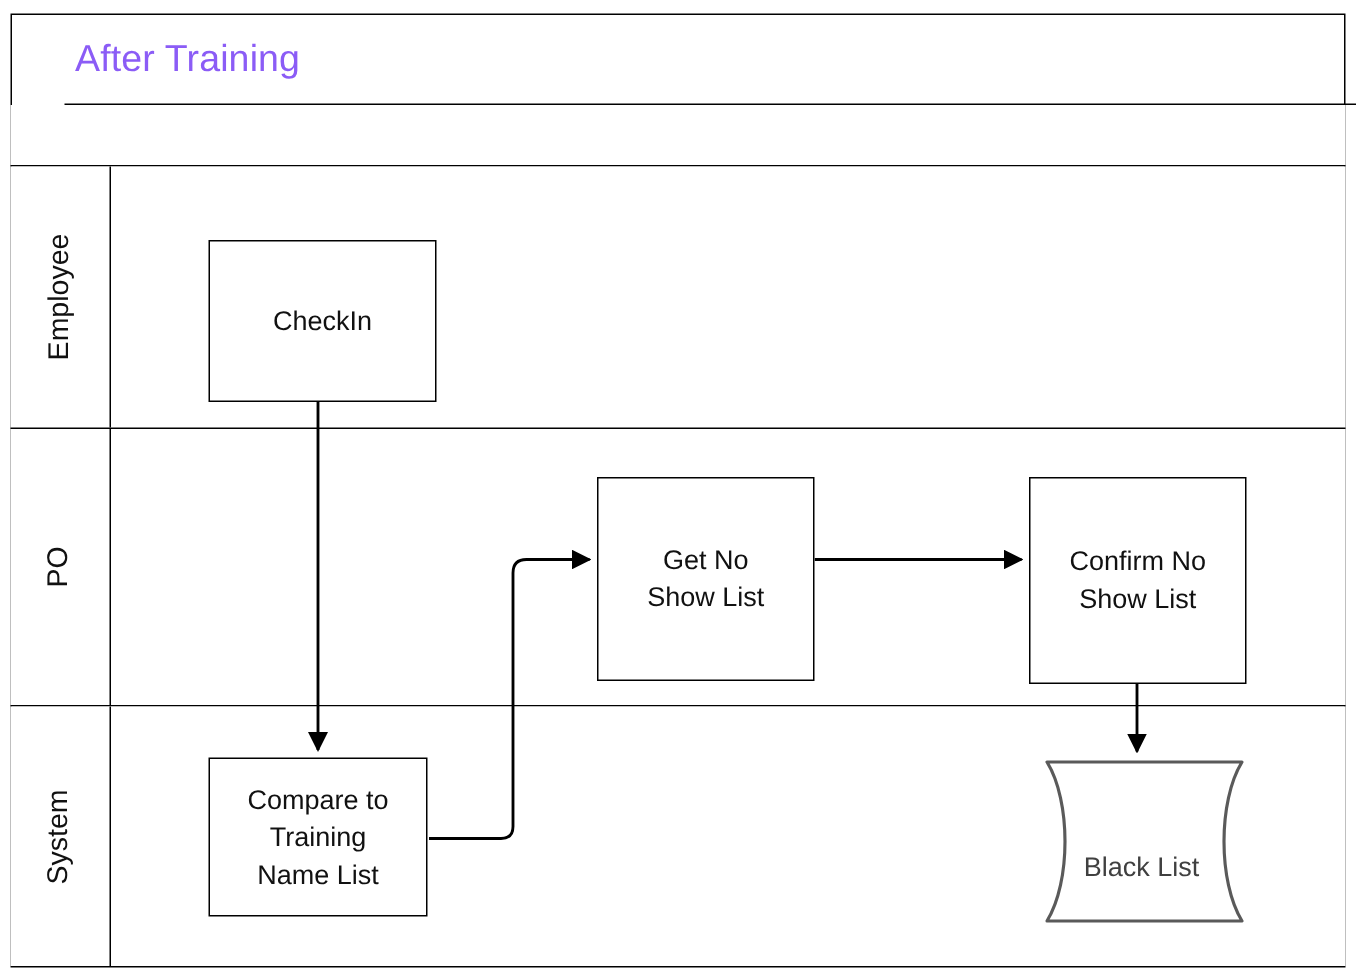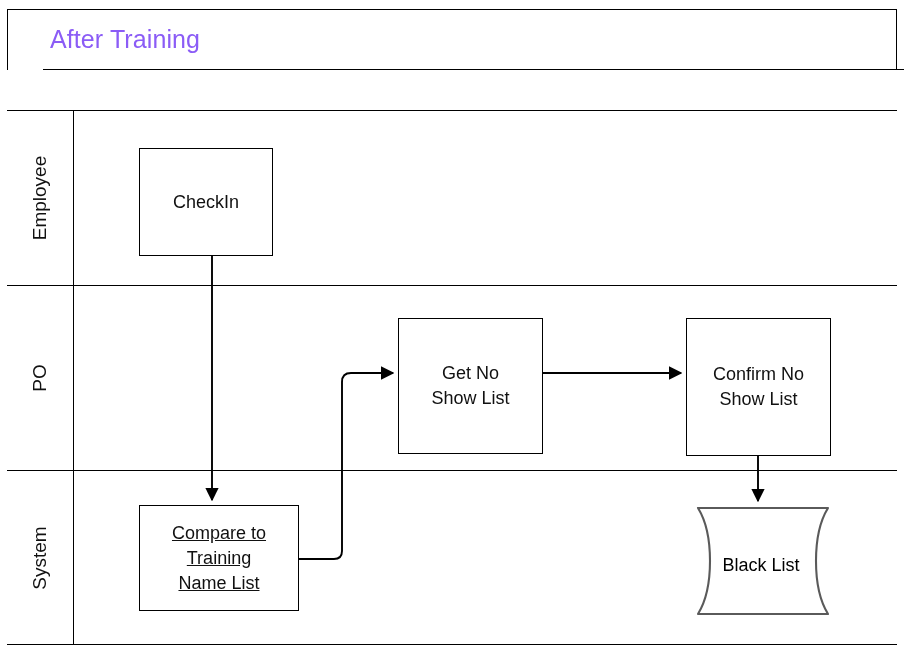--- a/index.html
+++ b/index.html
@@ -98,28 +98,28 @@
     padding: 0 6px;
     white-space: pre-line;
   }
   .datastore {
     position: absolute;
     z-index: 3;
   }
   .datastore .ds-label {
     position: absolute;
     left: 0;
-    top: 4px;
+    top: 17px;
     width: 100%;
     height: 100%;
     display: flex;
     align-items: center;
     justify-content: center;
     font-size: 18px;
-    color: #000000;
+    color: #404040;
   }
   svg.edges {
     position: absolute;
     left: 0;
     top: 0;
     width: 904px;
     height: 652px;
     z-index: 2;
     pointer-events: none;
   }
@@ -164,35 +164,35 @@
 
     <path d="M 212 256 L 212 500" fill="none" stroke="#000000" stroke-width="1.9" marker-end="url(#arrow-black)"></path>
 
     <path d="M 286 559 L 334 559 Q 342 559 342 551 L 342 382 Q 342 373 351 373 L 393 373" fill="none" stroke="#000000" stroke-width="1.9" marker-end="url(#arrow-black)"></path>
 
     <path d="M 543 373 L 681 373" fill="none" stroke="#000000" stroke-width="1.9" marker-end="url(#arrow-black)"></path>
 
     <path d="M 758 429 L 758 501" fill="none" stroke="#000000" stroke-width="1.9" marker-end="url(#arrow-black)"></path>
   </svg>
 
-  <div class="node" style="left:139px; top:148px; width:134px; height:108px;">
+  <div class="node" style="left:139px; top:160px; width:152px; height:108px;">
     <span class="node-text">CheckIn</span>
   </div>
 
   <div class="node" style="left:398px; top:318px; width:145px; height:136px;">
     <span class="node-text">Get No
 Show List</span>
   </div>
 
   <div class="node" style="left:686px; top:318px; width:145px; height:138px;">
     <span class="node-text">Confirm No
 Show List</span>
   </div>
 
-  <div class="node" style="left:139px; top:505px; width:160px; height:106px;text-decoration:underline;">
+  <div class="node" style="left:139px; top:505px; width:146px; height:106px;">
     <span class="node-text">Compare to
 Training
 Name List</span>
   </div>
 
   <div class="datastore" style="left:688px; top:504px; width:146px; height:114px;">
     <svg width="146" height="114" viewBox="0 0 146 114">
       <path d="M 10 4 L 140 4 C 124 30 124 84 140 110 L 10 110 C 26 84 26 30 10 4 Z" fill="#ffffff" stroke="#5a5a5a" stroke-width="2.1" stroke-linejoin="round"></path>
     </svg>
     <span class="ds-label">Black List</span>

